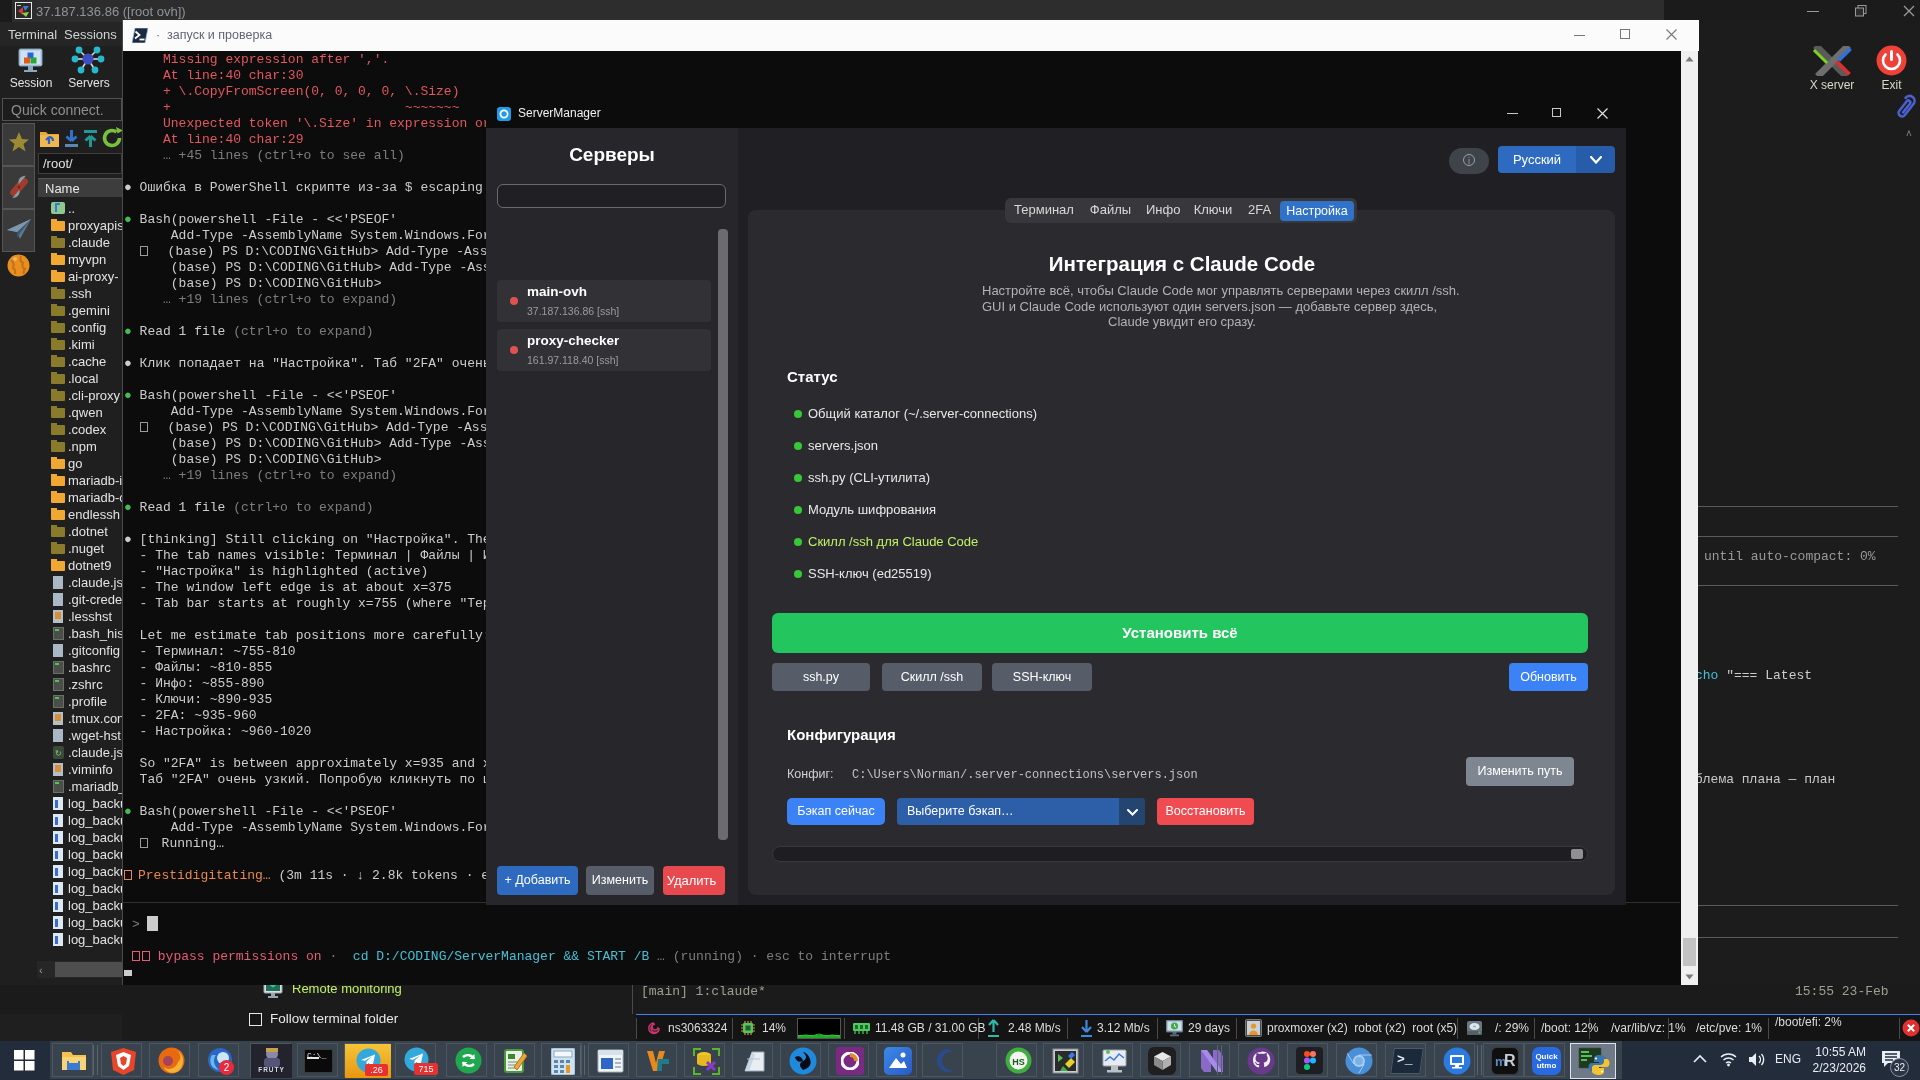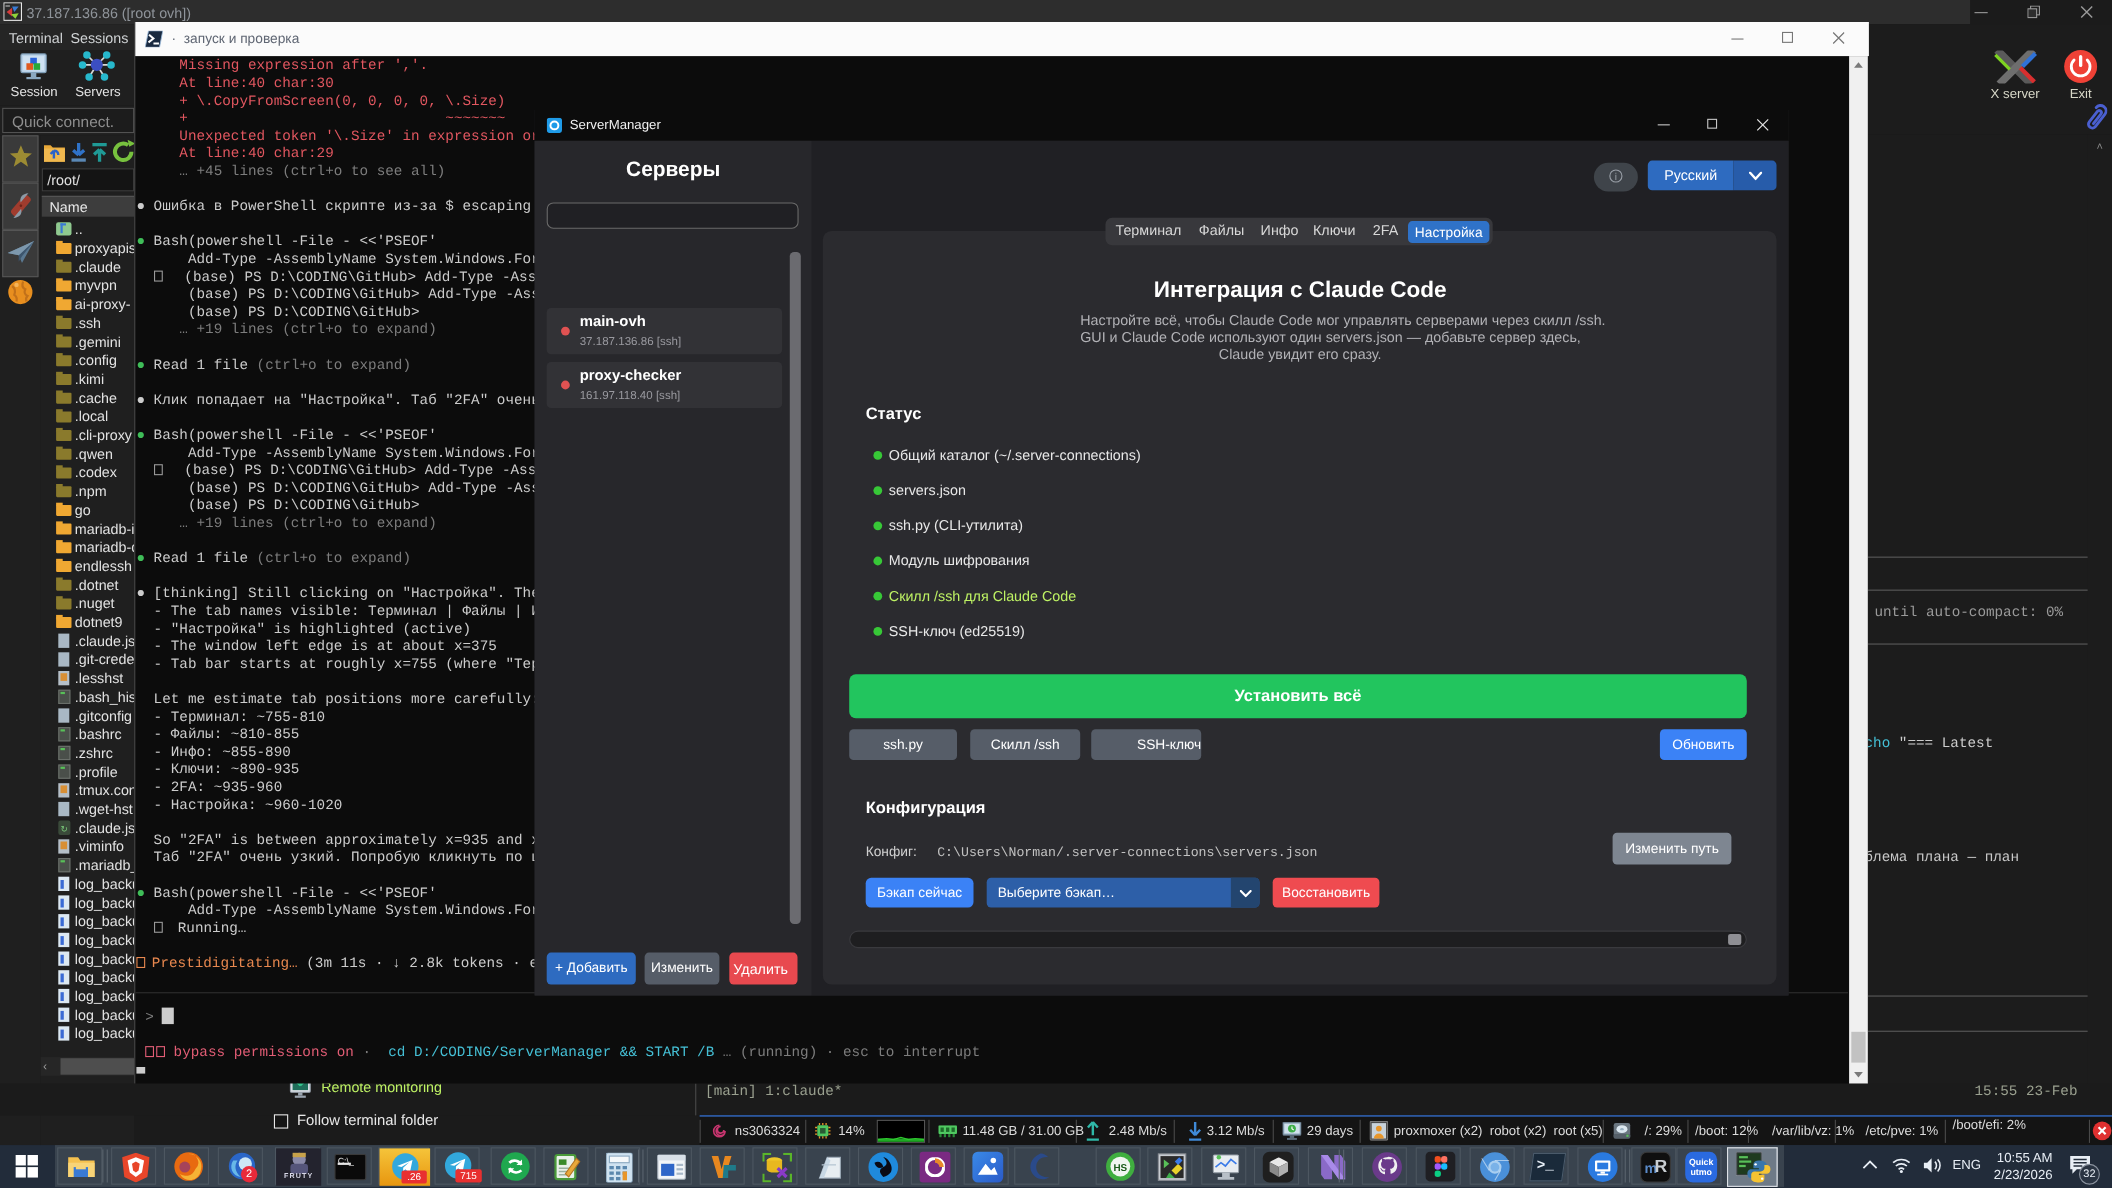--- a/index.html
+++ b/index.html
@@ -7,21 +7,21 @@
 .trow { position:absolute; font-family:"Liberation Mono",monospace; font-size:13px;
   line-height:16px; white-space:pre; color:#cccccc; }
 .red { color:#e25760; } .dim { color:#7d7d7d; } .grn { color:#3fbd58; }
 .wht { color:#cccccc; } .org { color:#e8884f; } .pnk { color:#e25d75; }
 .cyn { color:#45c0d6; }
 .tbox { display:inline-block; width:8px; height:10px; border:1px solid #9a9a9a;
   vertical-align:-1px; }
 </style></head>
 <body>
 <div class="abs" style="left:0;top:0;width:1920px;height:1042px;background:#1b1b1b">
-    <div class="abs" style="left:0;top:0;width:1791px;height:22px;background:#2d2d2d">
+    <div class="abs" style="left:12px;top:0;width:1652px;height:22px;background:#2d2d2d">
  <svg class="abs" style="left:3px;top:2px" width="17" height="17" viewBox="0 0 17 17">
   <rect x="0.5" y="0.5" width="16" height="16" fill="#2a2a2a" stroke="#e8e8e8"></rect>
   <path d="M3 9 L8 5 L8 13 Z" fill="#d43a3a"></path>
   <path d="M8 4 L14 4 L10 9 Z" fill="#3a7bd4"></path>
   <path d="M7 11 L14 10 L11 15 Z" fill="#8fd43a"></path>
   <path d="M2 3 h4 v1 h-4 z" fill="#cccccc"></path>
  </svg>
  <div class="abs" style="left:24px;top:4px;font-size:13px;color:#8f949a">37.187.136.86 ([root ovh])</div>
  <div class="abs" style="left:1795px;top:11px;width:12px;height:1px;background:#9a9a9a"></div>
  <svg class="abs" style="left:1843px;top:5px" width="12" height="12" viewBox="0 0 12 12">
@@ -527,21 +527,21 @@
       <span class="abs" style="left:0;top:0;width:41px;height:34px;background:#23232e"></span>
 <svg class="abs" style="left:9px;top:2px" width="24" height="22" viewBox="0 0 24 22">
  <circle cx="12" cy="8" r="6" fill="#8a8aa8"></circle>
         <rect x="4" y="12" width="16" height="9" rx="3" fill="#55557a"></rect>
  <rect x="6" y="2" width="12" height="4" fill="#c8a24a"></rect>
 </svg>
       <span class="abs" style="left:0px;top:22px;width:41px;text-align:center;font-size:6.5px;color:#d8d8e8;font-weight:bold;letter-spacing:1px">FRUTY</span>
     </div>
     <div class="abs" style="left:297px;top:2px;width:41px;height:34px;border:1px solid #4d5761;background:#39434e">
       <span class="abs" style="left:6px;top:5px;width:29px;height:24px;background:#0a0a0a;border:1px solid #3a3a3a;border-radius:2px"></span>
-<span class="abs" style="left:9px;top:7px;font-size:8px;color:#e8e8e8;font-family:Liberation Sans, sans-serif">C:\_</span>
+<span class="abs" style="left:9px;top:7px;font-size:8px;color:#e8e8e8;font-family:Liberation Mono, monospace">C:\_</span>
 <span class="abs" style="left:9px;top:13px;width:12px;height:1.5px;background:#e8e8e8"></span>
     </div>
     <div class="abs" style="left:344px;top:2px;width:46px;height:34px;border:1px solid #4d5761;background:#39434e">
       <span class="abs" style="left:0;top:0;width:46px;height:34px;background:linear-gradient(#f5c43a,#e8960f)"></span>
 <svg class="abs" style="left:11px;top:4px" width="25" height="25" viewBox="0 0 25 25">
  <circle cx="12.5" cy="12.5" r="12" fill="#32a8dc"></circle>
  <path d="M5 12 L19 6.5 L16.5 18.5 L12.5 15 L10.5 17 L10.5 13.5 L16 8.5 L9 12.8 Z" fill="#fff"></path>
  </svg>
       <span class="abs" style="left:20px;top:20px;width:23px;height:12px;background:#e83030;border-radius:2px;color:#fff;font-size:9px;text-align:center;line-height:12px">.26</span>
     </div>
@@ -911,21 +911,21 @@
       <div class="abs" style="left:70px;top:342px;font-size:13px;color:#e8e8e8">ssh.py (CLI-утилита)</div>
       <span class="abs" style="left:56px;top:378px;width:8px;height:8px;border-radius:50%;background:#37c837"></span>
       <div class="abs" style="left:70px;top:374px;font-size:13px;color:#e8e8e8">Модуль шифрования</div>
       <span class="abs" style="left:56px;top:410px;width:8px;height:8px;border-radius:50%;background:#37c837"></span>
       <div class="abs" style="left:70px;top:406px;font-size:13px;color:#bef264">Скилл /ssh для Claude Code</div>
       <span class="abs" style="left:56px;top:442px;width:8px;height:8px;border-radius:50%;background:#37c837"></span>
       <div class="abs" style="left:70px;top:438px;font-size:13px;color:#e8e8e8">SSH-ключ (ed25519)</div>
       <div class="abs" style="left:34px;top:485px;width:816px;height:40px;background:#22c55e;border-radius:6px;color:#fff;font-size:15px;font-weight:bold;text-align:center;line-height:40px">Установить всё</div>
       <div class="abs" style="left:34px;top:535px;width:98px;height:28px;background:#565d68;border-radius:4px;color:#fff;font-size:12.5px;text-align:center;line-height:28px">ssh.py</div>
 <div class="abs" style="left:144px;top:535px;width:100px;height:28px;background:#565d68;border-radius:4px;color:#fff;font-size:12.5px;text-align:center;line-height:28px">Скилл /ssh</div>
-<div class="abs" style="left:254px;top:535px;width:100px;height:28px;background:#565d68;border-radius:4px;color:#fff;font-size:12.5px;text-align:right;line-height:28px">SSH-ключ</div>
+<div class="abs" style="left:254px;top:535px;width:100px;height:28px;background:#565d68;border-radius:4px;color:#fff;font-size:12.5px;text-align:center;line-height:28px">SSH-ключ</div>
 <div class="abs" style="left:771px;top:535px;width:79px;height:28px;background:#3b82f6;border-radius:4px;color:#fff;font-size:12.5px;text-align:center;line-height:28px">Обновить</div>
       <div class="abs" style="left:49px;top:598px;font-size:15px;font-weight:bold;color:#fff">Конфигурация</div>
       <div class="abs" style="left:49px;top:639px;font-size:12.5px;color:#d0d0d0">Конфиг:</div>
       <div class="abs" style="left:114px;top:640px;font-size:12px;color:#c2c2c2;font-family:'Liberation Mono',monospace">C:\Users\Norman/.server-connections\servers.json</div>
       <div class="abs" style="left:728px;top:629px;width:108px;height:29px;background:#7e8691;border-radius:4px;color:#fff;font-size:12.5px;text-align:center;line-height:29px">Изменить путь</div>
       <div class="abs" style="left:49px;top:670px;width:98px;height:27px;background:#3b82f6;border-radius:5px;color:#fff;font-size:12.5px;text-align:center;line-height:27px">Бэкап сейчас</div>
 <div class="abs" style="left:159px;top:670px;width:248px;height:27px;background:#2d5fa8;border-radius:4px">
  <div class="abs" style="left:10px;top:6px;font-size:12.5px;color:#fff">Выберите бэкап…</div>
  <div class="abs" style="left:222px;top:0;width:26px;height:27px;background:#23456f;border-radius:0 4px 4px 0">
   <svg class="abs" style="left:8px;top:11px" width="11" height="7" viewBox="0 0 11 7">

